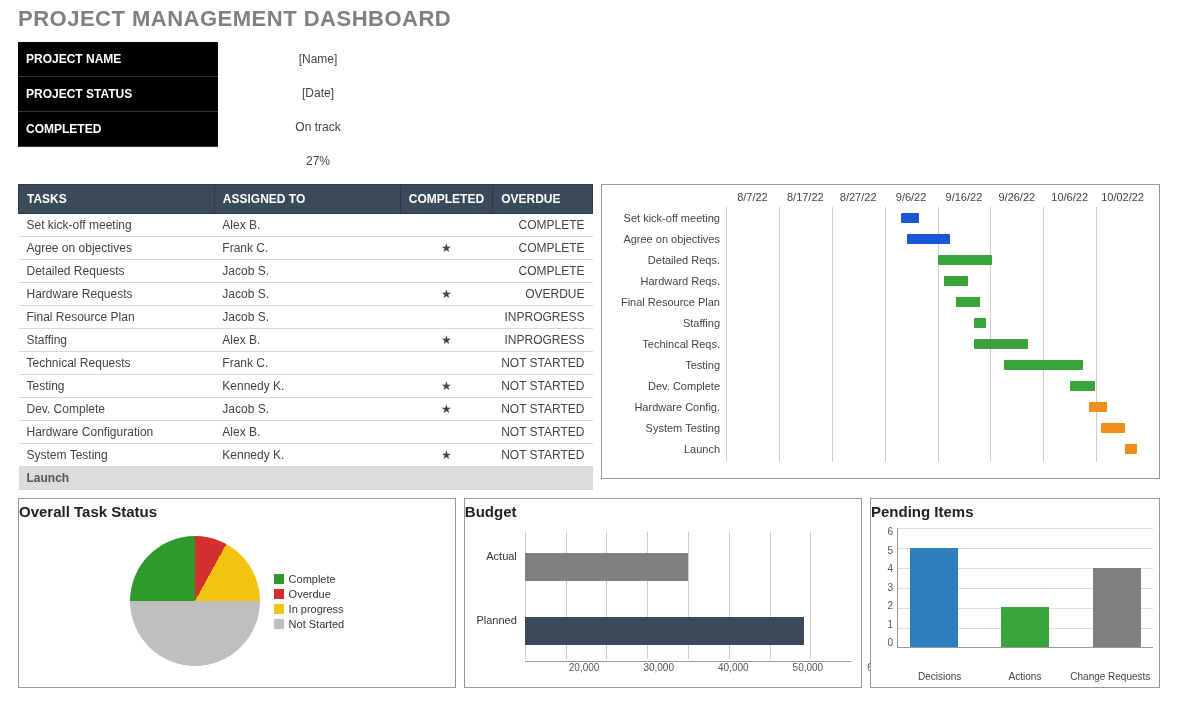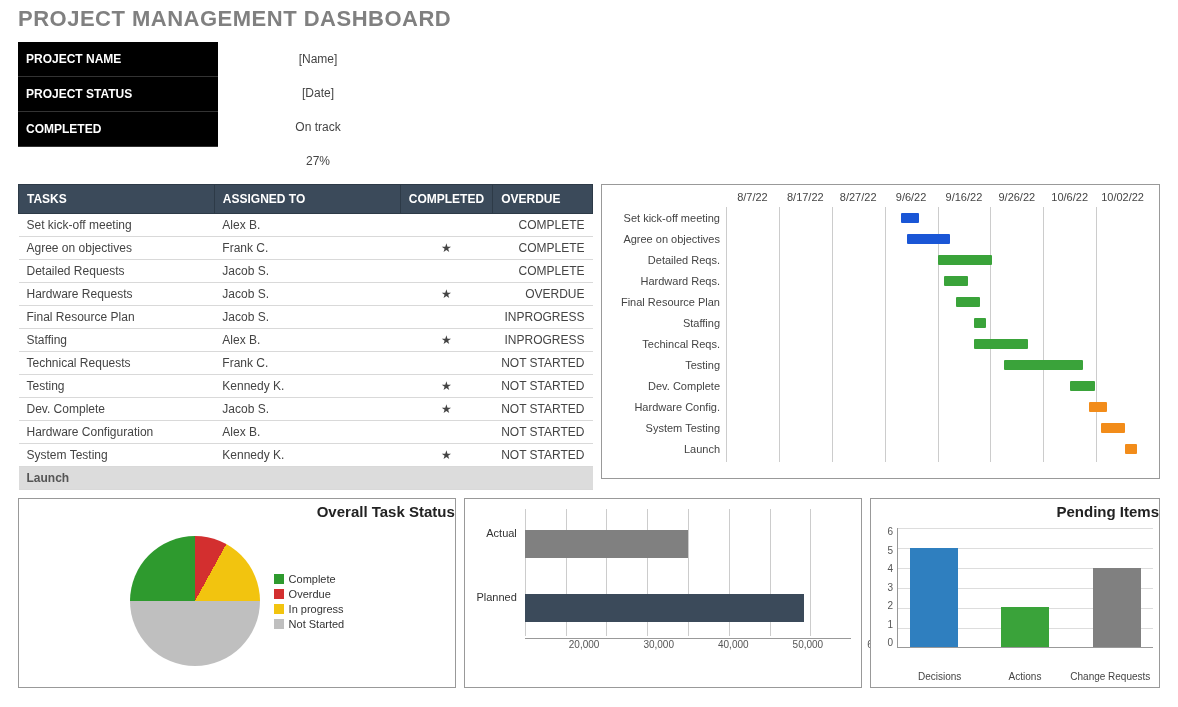--- a/index.html
+++ b/index.html
@@ -41,21 +41,21 @@
   .gantt-grid div { flex:1; border-left: 1px solid #ccc; }
   .gantt-rows { position: relative; }
   .gantt-row { display:flex; align-items:center; height: 21px; }
   .gantt-row .label { width:120px; font-size:11px; text-align:right; padding-right:6px; color: #444; }
   .gantt-row .bar-area { flex:1; position:relative; height:12px; }
   .gantt-bar { position:absolute; top:1px; height:10px; border-radius:1px; }
 
   
   .charts-row { display:flex; gap:8px; margin-top:8px; }
   .chart-panel { border:1px solid #999; background:#fff; height:190px; position:relative; }
-  .chart-title { font-size:15px; font-weight:700; text-align:right; padding:4px 0 2px 0; color: #222; }
+  .chart-title { font-size:15px; font-weight:700; text-align:left; padding:4px 0 2px 0; color: #222; }
 
   
   .pie-wrap { flex: 1.1; }
   .pie-flex { display:flex; align-items:center; justify-content:center; height: 158px; gap: 14px; }
   .pie { width:130px; height:130px; border-radius:50%; }
   .legend { font-size:11px; }
   .legend-item { display:flex; align-items:center; margin:3px 0; }
   .legend-sw { width:10px; height:10px; margin-right:5px; }
 
   
@@ -308,20 +308,21 @@
               <span>In progress</span>
             </div>
             <div class="legend-item">
               <div class="legend-sw" style="background: rgb(191, 191, 191);"></div>
               <span>Not Started</span>
             </div>
           </div>
       </div>
     </div>
     <div class="chart-panel budget-wrap">
+      <div class="chart-title">Budget</div>
       <div class="budget-body">
         <div class="budget-grid" id="budget-grid">
             <div></div>
             <div></div>
             <div></div>
             <div></div>
             <div></div>
             <div></div>
             <div></div>
             <div></div>

